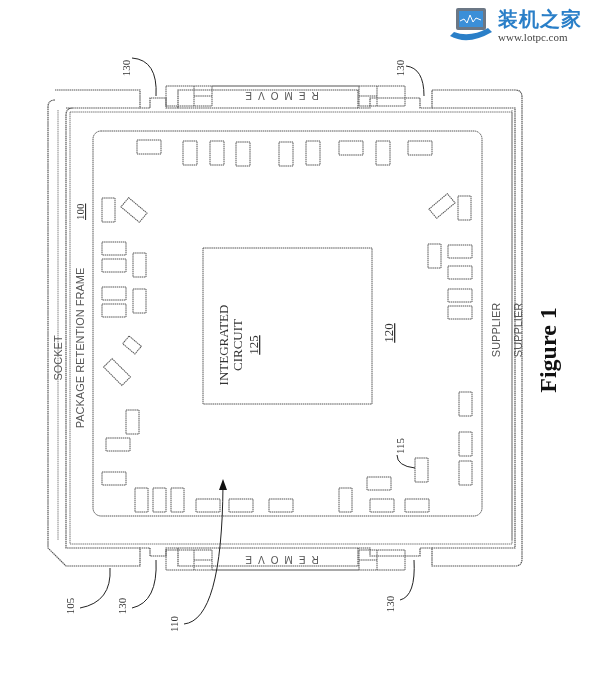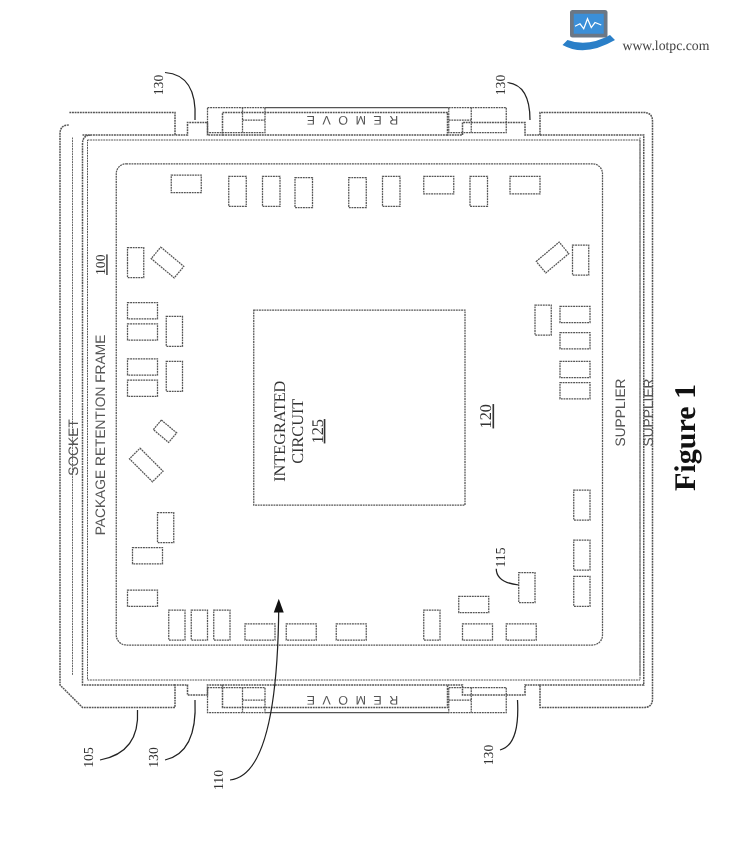--- a/index.html
+++ b/index.html
@@ -15,20 +15,21 @@
 </head>
 <body>
 
 <div class="logo">
   <svg class="logo-icon" viewBox="0 0 46 36">
     <path d="M2 30 Q20 40 44 26 L40 22 Q22 32 6 26 Z" fill="#2a7fc8"></path>
     <rect x="8" y="2" width="30" height="22" rx="2" fill="#6b7785"></rect>
     <rect x="11" y="5" width="24" height="16" fill="#3b8fd8"></rect>
     <polyline points="12,15 16,13 19,17 22,9 25,16 28,12 33,14" fill="none" stroke="#ffffff" stroke-width="1"></polyline>
   </svg>
+  <span class="logo-text-cn">装机之家</span>
   <span class="logo-text-url">www.lotpc.com</span>
 </div>
 
 <svg id="diagram" viewBox="0 0 600 673" xmlns="http://www.w3.org/2000/svg">
   <g fill="none" stroke="#555" stroke-width="1.2" stroke-dasharray="1.5 0.6">
 
     <path d="M55 100 Q48 100 48 107 L48 548 L66 566 L140 566 L140 548 L150 548 L150 556 L166 556 L166 548 L178 548 L178 566 L358 566 L358 548 L370 548 L370 556 L420 556 L420 548 L432 548 L432 566 L515 566 Q522 566 522 559 L522 97 Q522 90 515 90 L432 90 L432 108 L420 108 L420 98 L370 98 L370 108 L358 108 L358 90 L178 90 L178 108 L166 108 L166 98 L150 98 L150 108 L140 108 L140 90 L55 90"></path>
 
     <path d="M66 108 L140 108 M178 108 L358 108 M432 108 L515 108 L515 548 L432 548 M358 548 L178 548 M140 548 L66 548 L66 115 Q66 108 73 108"></path>
     <path d="M70 112 L512 112 L512 544 L70 544 Z" stroke-width="0.8"></path>

